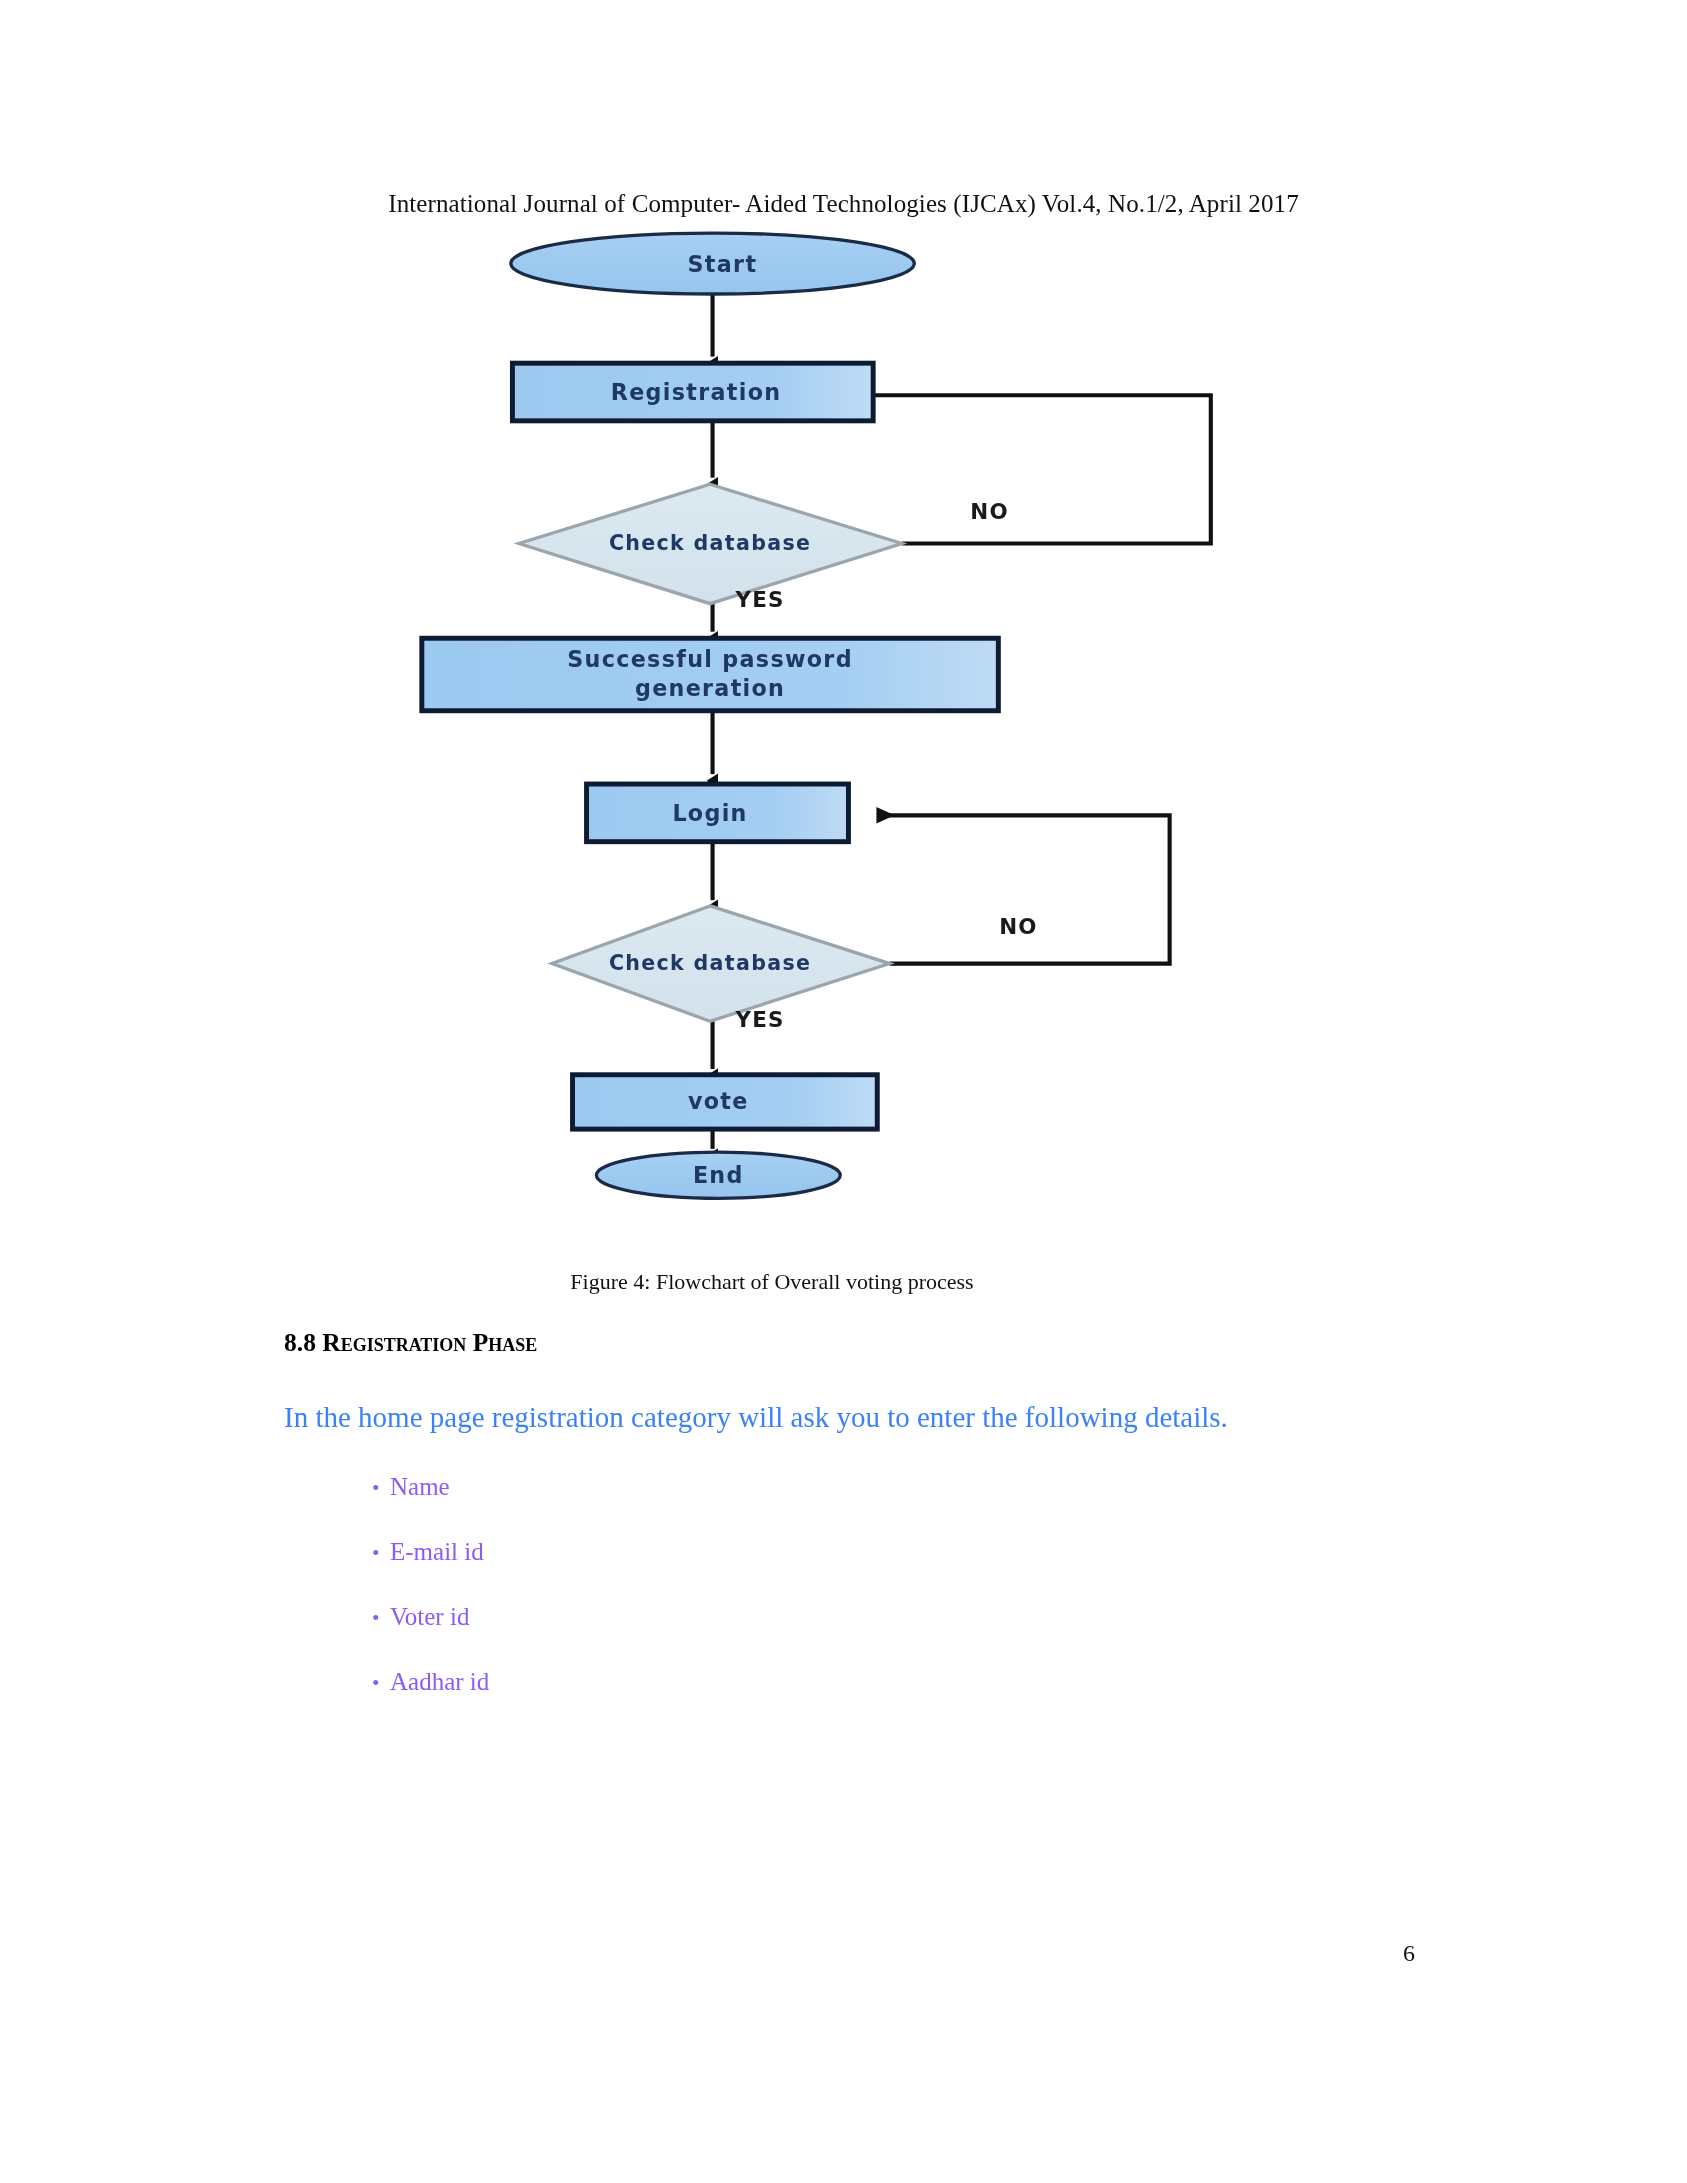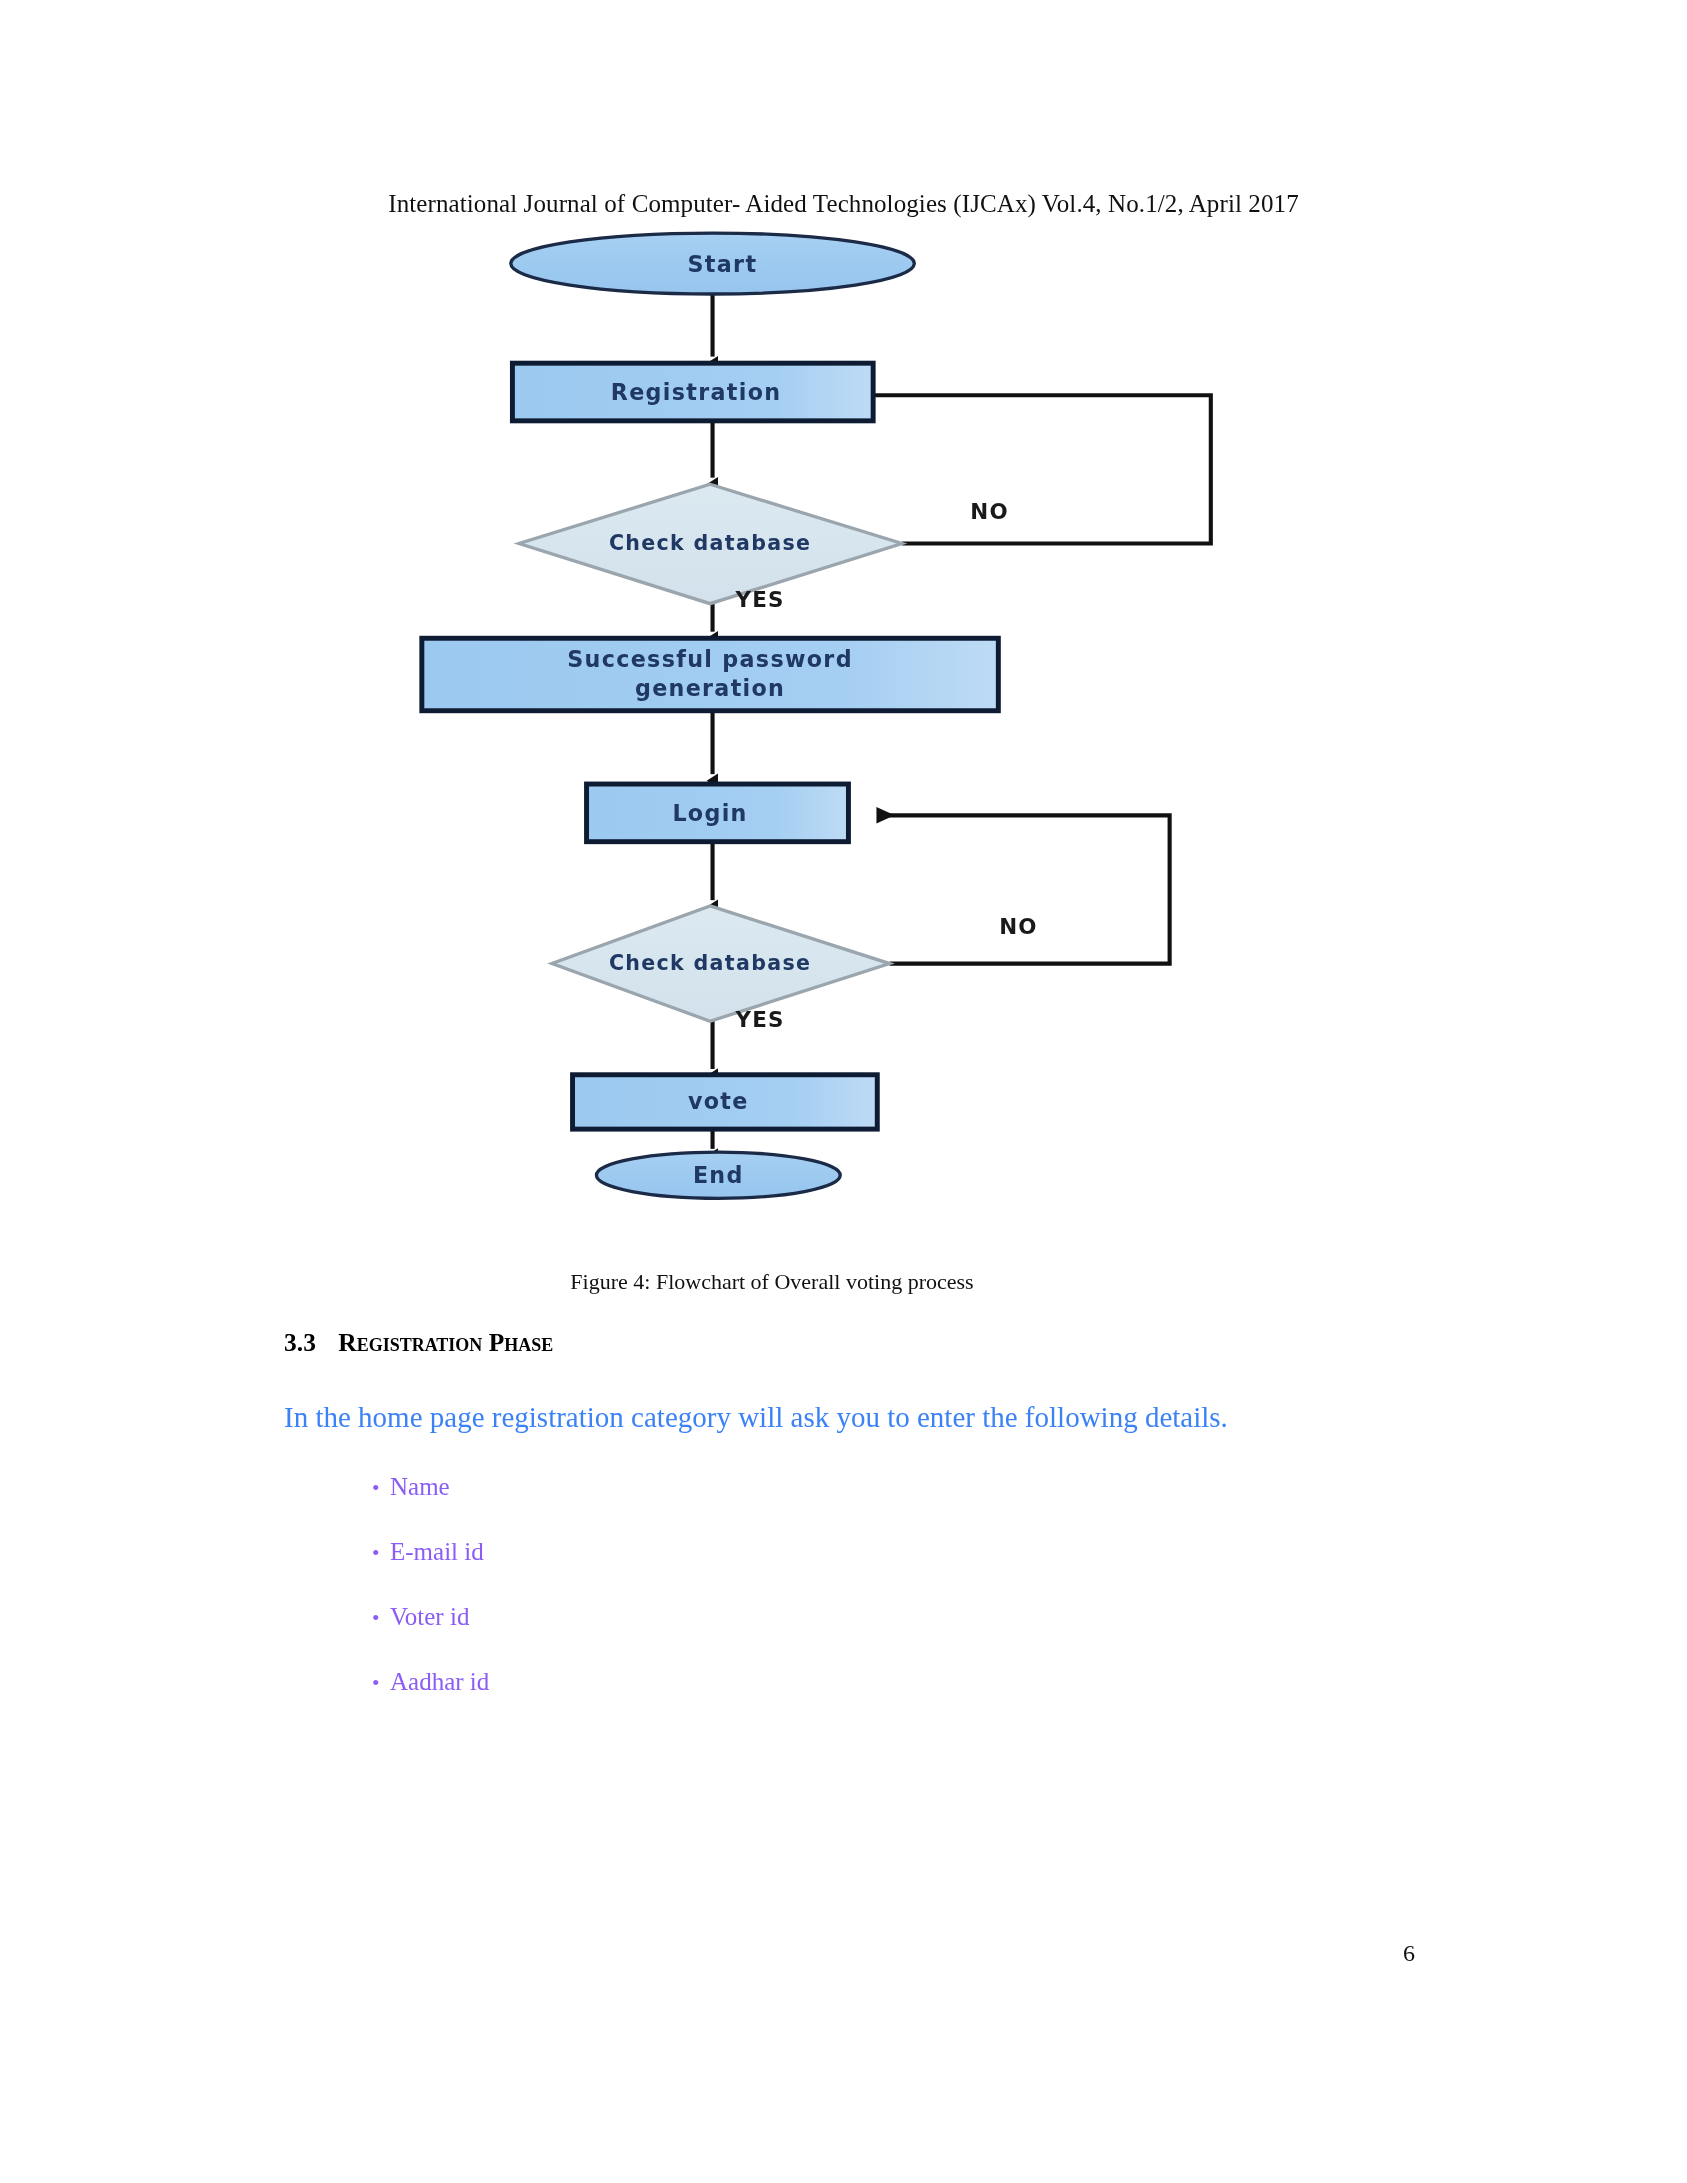--- a/index.html
+++ b/index.html
@@ -80,21 +80,20 @@
     position: absolute;
     left: 284px;
     top: 1328px;
     font-size: 25.5px;
     font-weight: bold;
     color: #000000;
     white-space: nowrap;
   }
   .section-heading .smallcaps {
     font-variant: small-caps;
-    margin-left: 16px;
   }
 
   .body-paragraph {
     position: absolute;
     left: 284px;
     top: 1401px;
     width: 1153px;
     font-size: 29px;
     color: #3b82f6;
   }
@@ -236,21 +235,21 @@
       <g>
         <ellipse cx="872" cy="1172" rx="148" ry="28" fill="url(#gradTerm)" stroke="#1b2a47" stroke-width="4"></ellipse>
         <text class="shape-label sz-lg" x="872" y="1174">End</text>
       </g>
     </svg>
   </div>
 
   <div class="figure-caption">Figure 4: Flowchart of Overall voting process</div>
 
   <div class="section-heading">
-    <span>3.3</span>
+    <span>8.8</span>
     <span class="smallcaps">Registration Phase</span>
   </div>
 
   <div class="body-paragraph">In the home page registration category will ask you to enter the following details.</div>
 
   <div class="bullet-list">
     <div class="bullet-item">
       <span class="dot">•</span><span>Name</span>
     </div>
     <div class="bullet-item">

